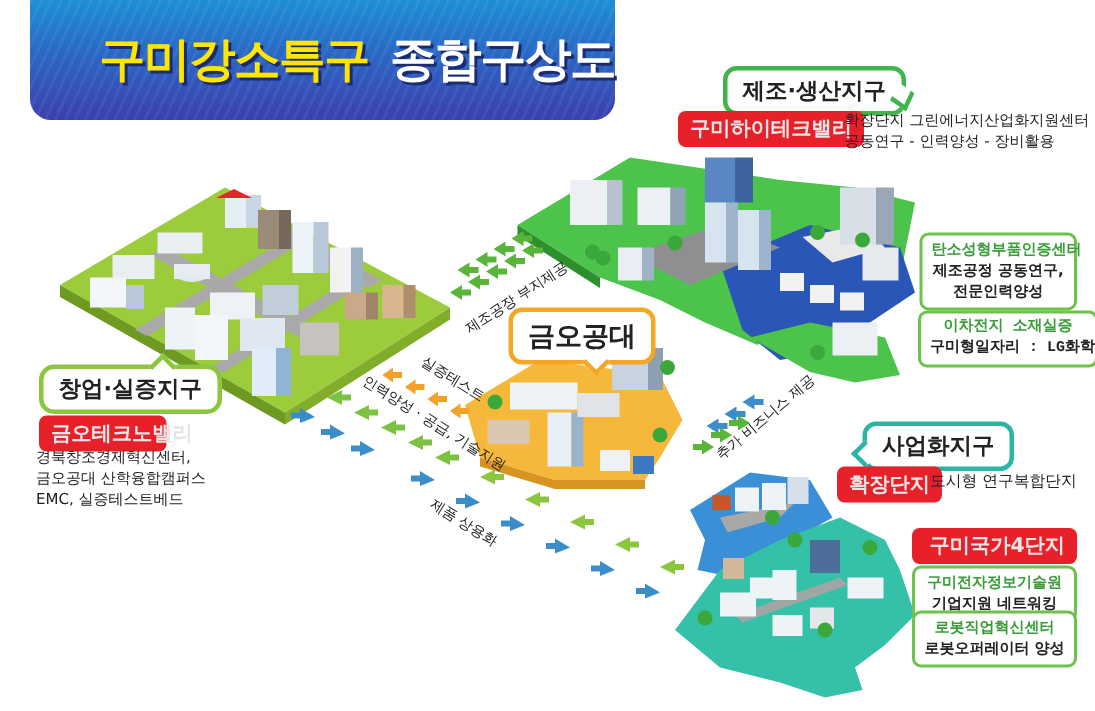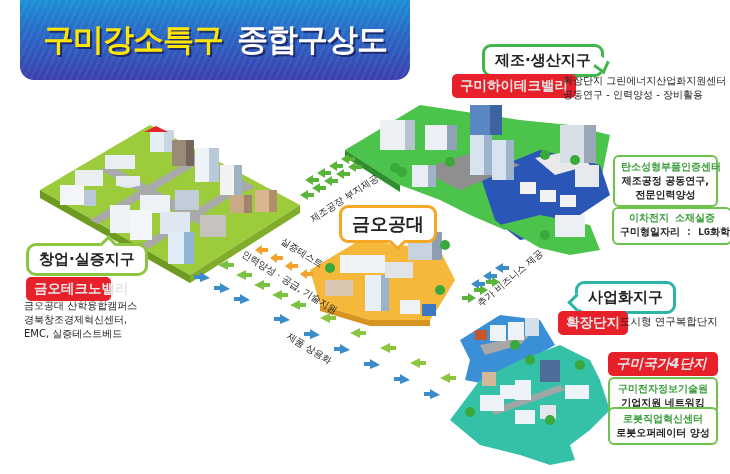--- a/index.html
+++ b/index.html
@@ -4,21 +4,21 @@
 <style>
   * { box-sizing: border-box; margin: 0; padding: 0; }
   html, body { width: 730px; height: 474px; overflow: hidden; background: #ffffff; }
   body { position: relative; font-family: "DejaVu Sans", "Liberation Sans", sans-serif; }
 
   .title-banner {
     position: absolute; left: 20px; top: 0; width: 390px; height: 80px;
     border-radius: 0 0 14px 14px;
     background: repeating-linear-gradient(115deg, rgba(255,255,255,0.06) 0 2px, rgba(255,255,255,0) 2px 6px),
                 linear-gradient(180deg, #1c8fd6 0%, #2a67c4 45%, #3c3fae 100%);
-    display: flex; align-items: center; justify-content: center; gap: 14px;
+    display: flex; align-items: center; justify-content: flex-end; gap: 14px;
   }
   .title-yellow { color: #ffe600; font-weight: 900; font-size: 31px; letter-spacing: -1px; text-shadow: 2px 2px 0 #1c2a6e; }
   .title-white { color: #ffffff; font-weight: 900; font-size: 31px; letter-spacing: -1px; text-shadow: 2px 2px 0 #1c2a6e; }
 
   svg.map { position: absolute; left: 0; top: 0; }
 
   .bubble {
     position: absolute; background: #fff; border-radius: 9px; border: 3px solid;
     font-weight: 900; font-size: 15px; color: #222; text-align: center; padding: 4px 10px;
     white-space: nowrap;
@@ -260,32 +260,32 @@
   <div class="k">전문인력양성</div>
 </div>
 <div class="gbox" style="left:612px; top:207px; width:120px;font-family:Liberation Mono, monospace;">
   <div class="g">이차전지 소재실증</div>
   <div class="k">구미형일자리 : LG화학</div>
 </div>
 
 <div class="bubble b-lime" style="left:26px; top:243px;border-radius:10px;">창업·실증지구</div>
 <div class="redtag" style="left:26px; top:277px; width:85px; text-align:right;">금오테크노밸리</div>
 <div class="desc" style="left:24px; top:299px;">
+  <div>경북창조경제혁신센터,</div>
   <div>금오공대 산학융합캠퍼스</div>
-  <div>경북창조경제혁신센터,</div>
   <div>EMC, 실증테스트베드</div>
 </div>
 
 <div class="bubble b-orange" style="left:339px; top:205px; font-size:18px;">금오공대</div>
 
 <div class="bubble b-teal" style="left:575px; top:281px;">사업화지구</div>
 <div class="redtag" style="left:558px; top:311px;">확장단지</div>
 <div class="desc" style="left:620px; top:314px; font-size:10.5px;">도시형 연구복합단지</div>
 
-<div class="redtag" style="left:608px; top:352px; width:110px; text-align:left;font-style:italic;">구미국가4단지</div>
+<div class="redtag" style="left:608px; top:352px; width:110px; text-align:right;">구미국가4단지</div>
 <div class="gbox" style="left:608px; top:377px; width:110px;">
   <div class="g">구미전자정보기술원</div>
   <div class="k">기업지원 네트워킹</div>
 </div>
 <div class="gbox" style="left:608px; top:407px; width:110px;">
   <div class="g">로봇직업혁신센터</div>
   <div class="k">로봇오퍼레이터 양성</div>
 </div>
 
 <div class="flow-label" style="left:308px; top:215px; transform:rotate(-33deg);">제조공장 부지제공</div>

